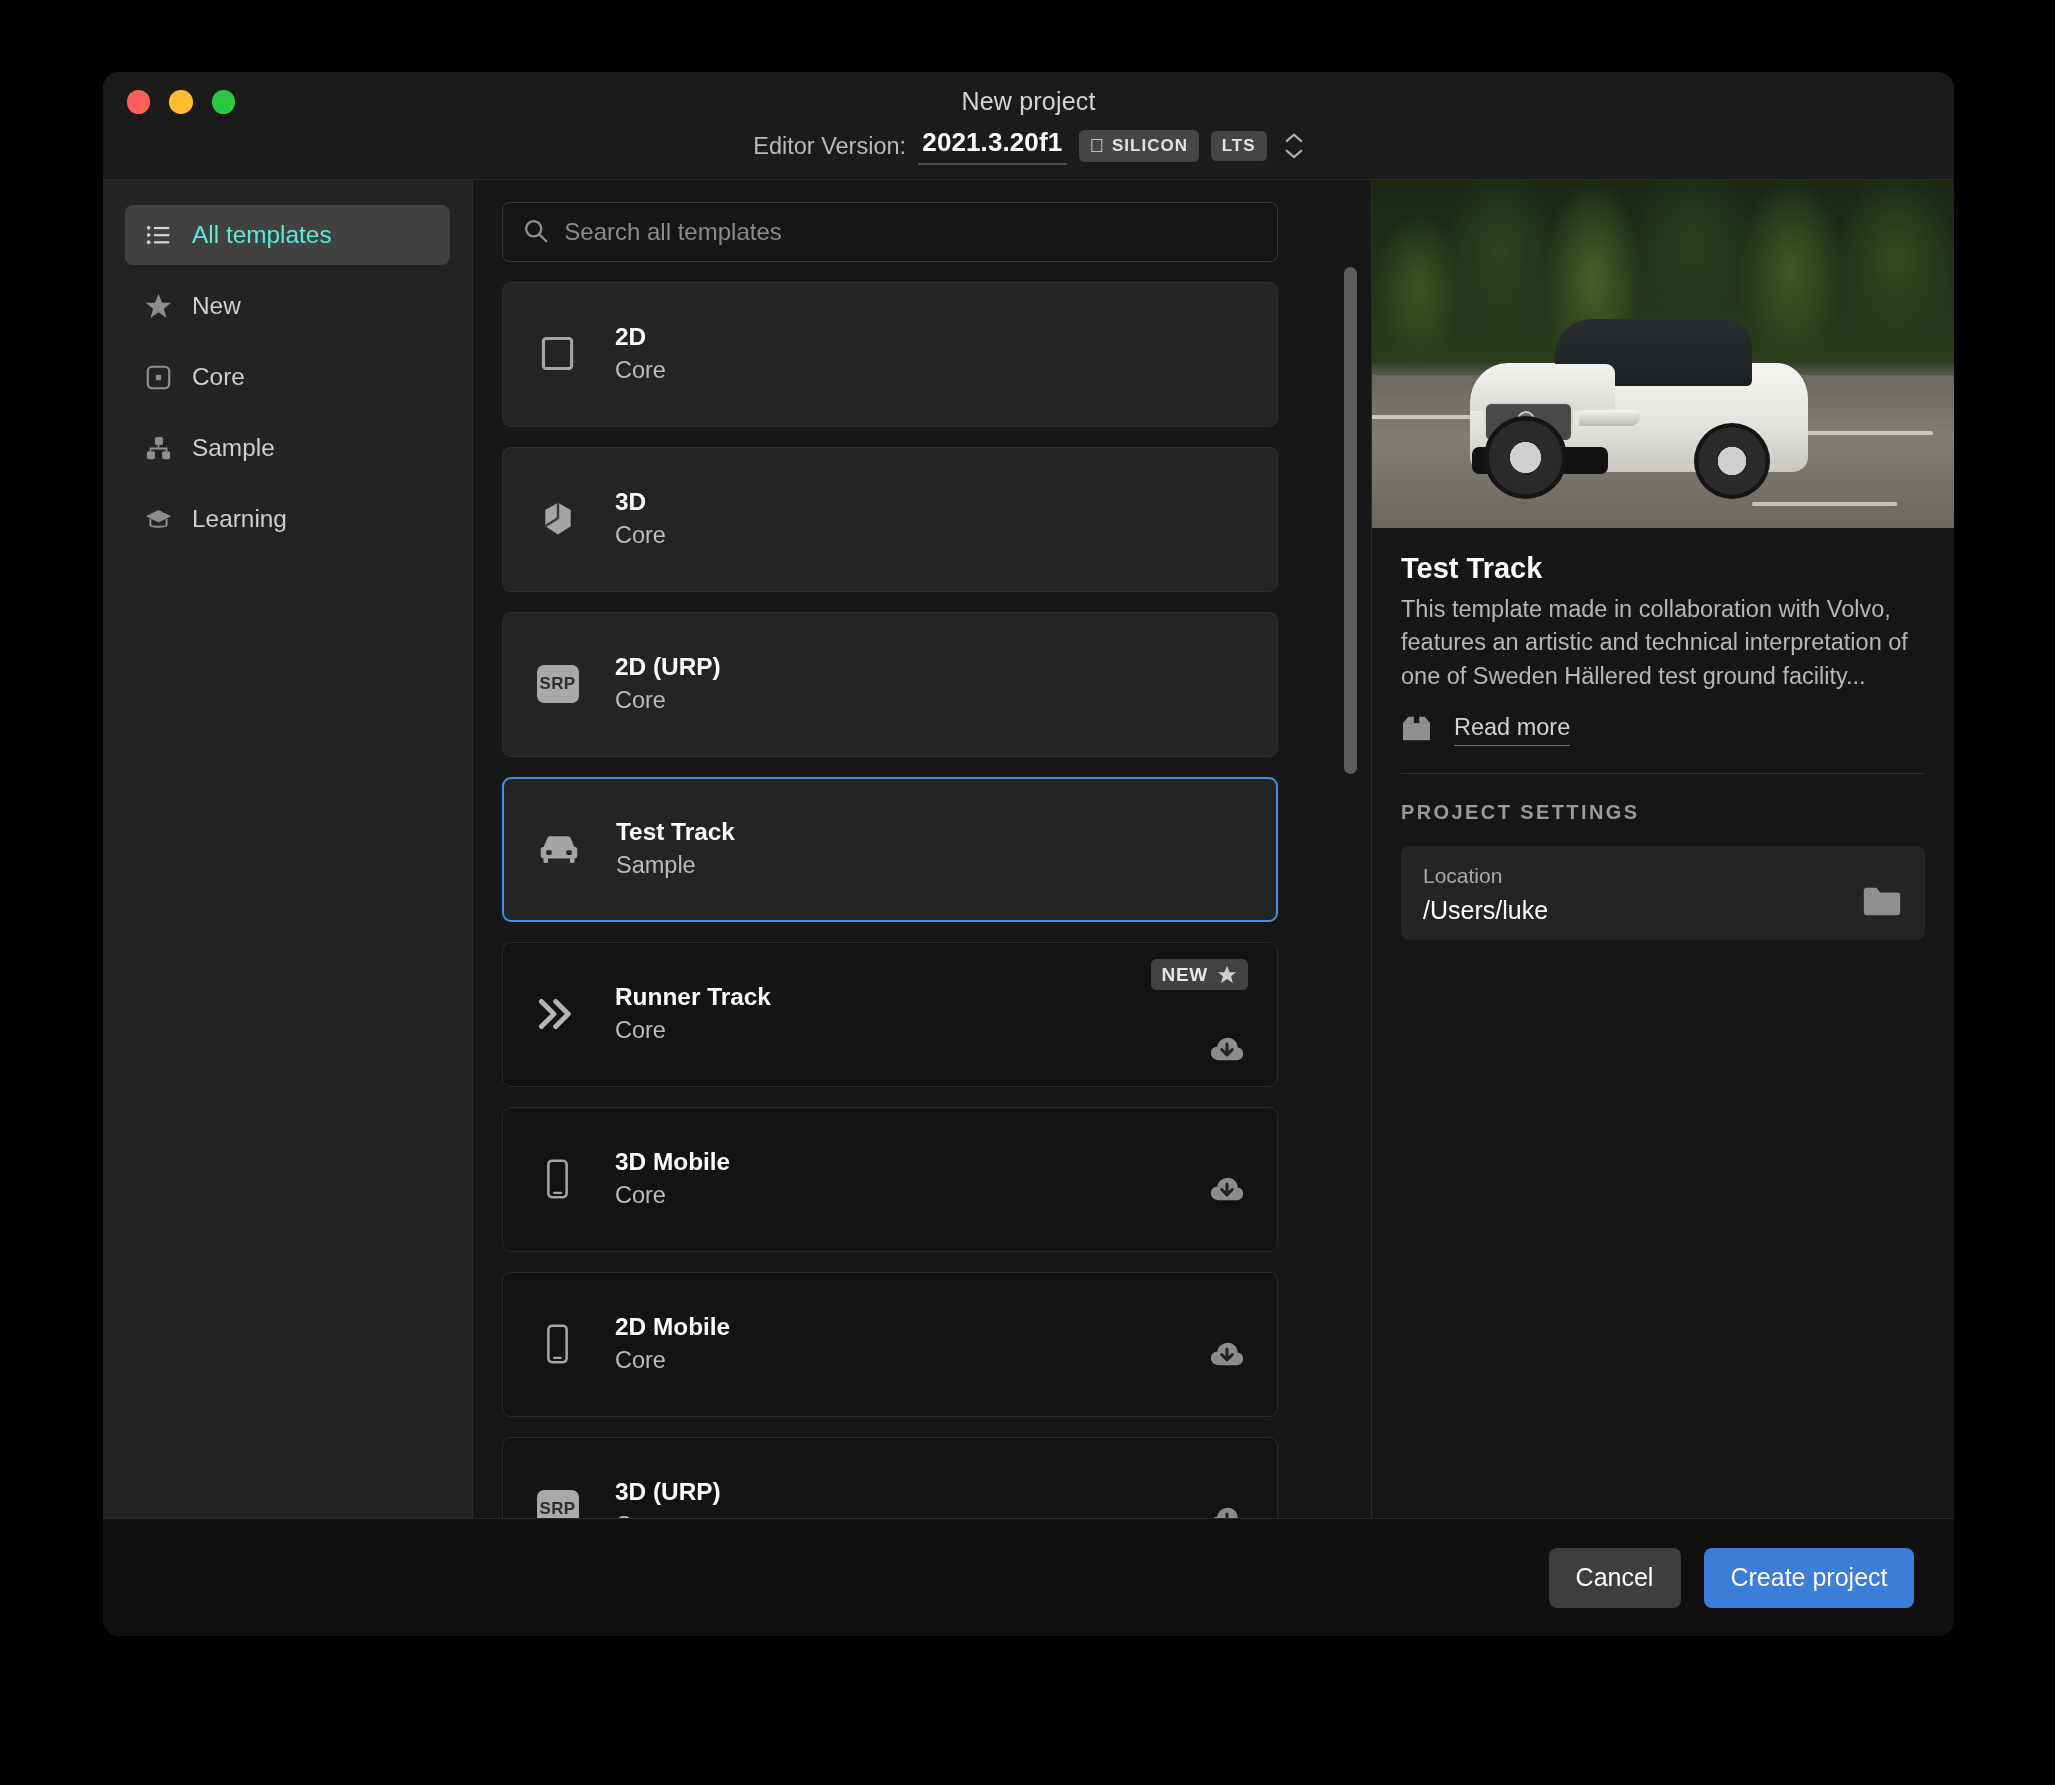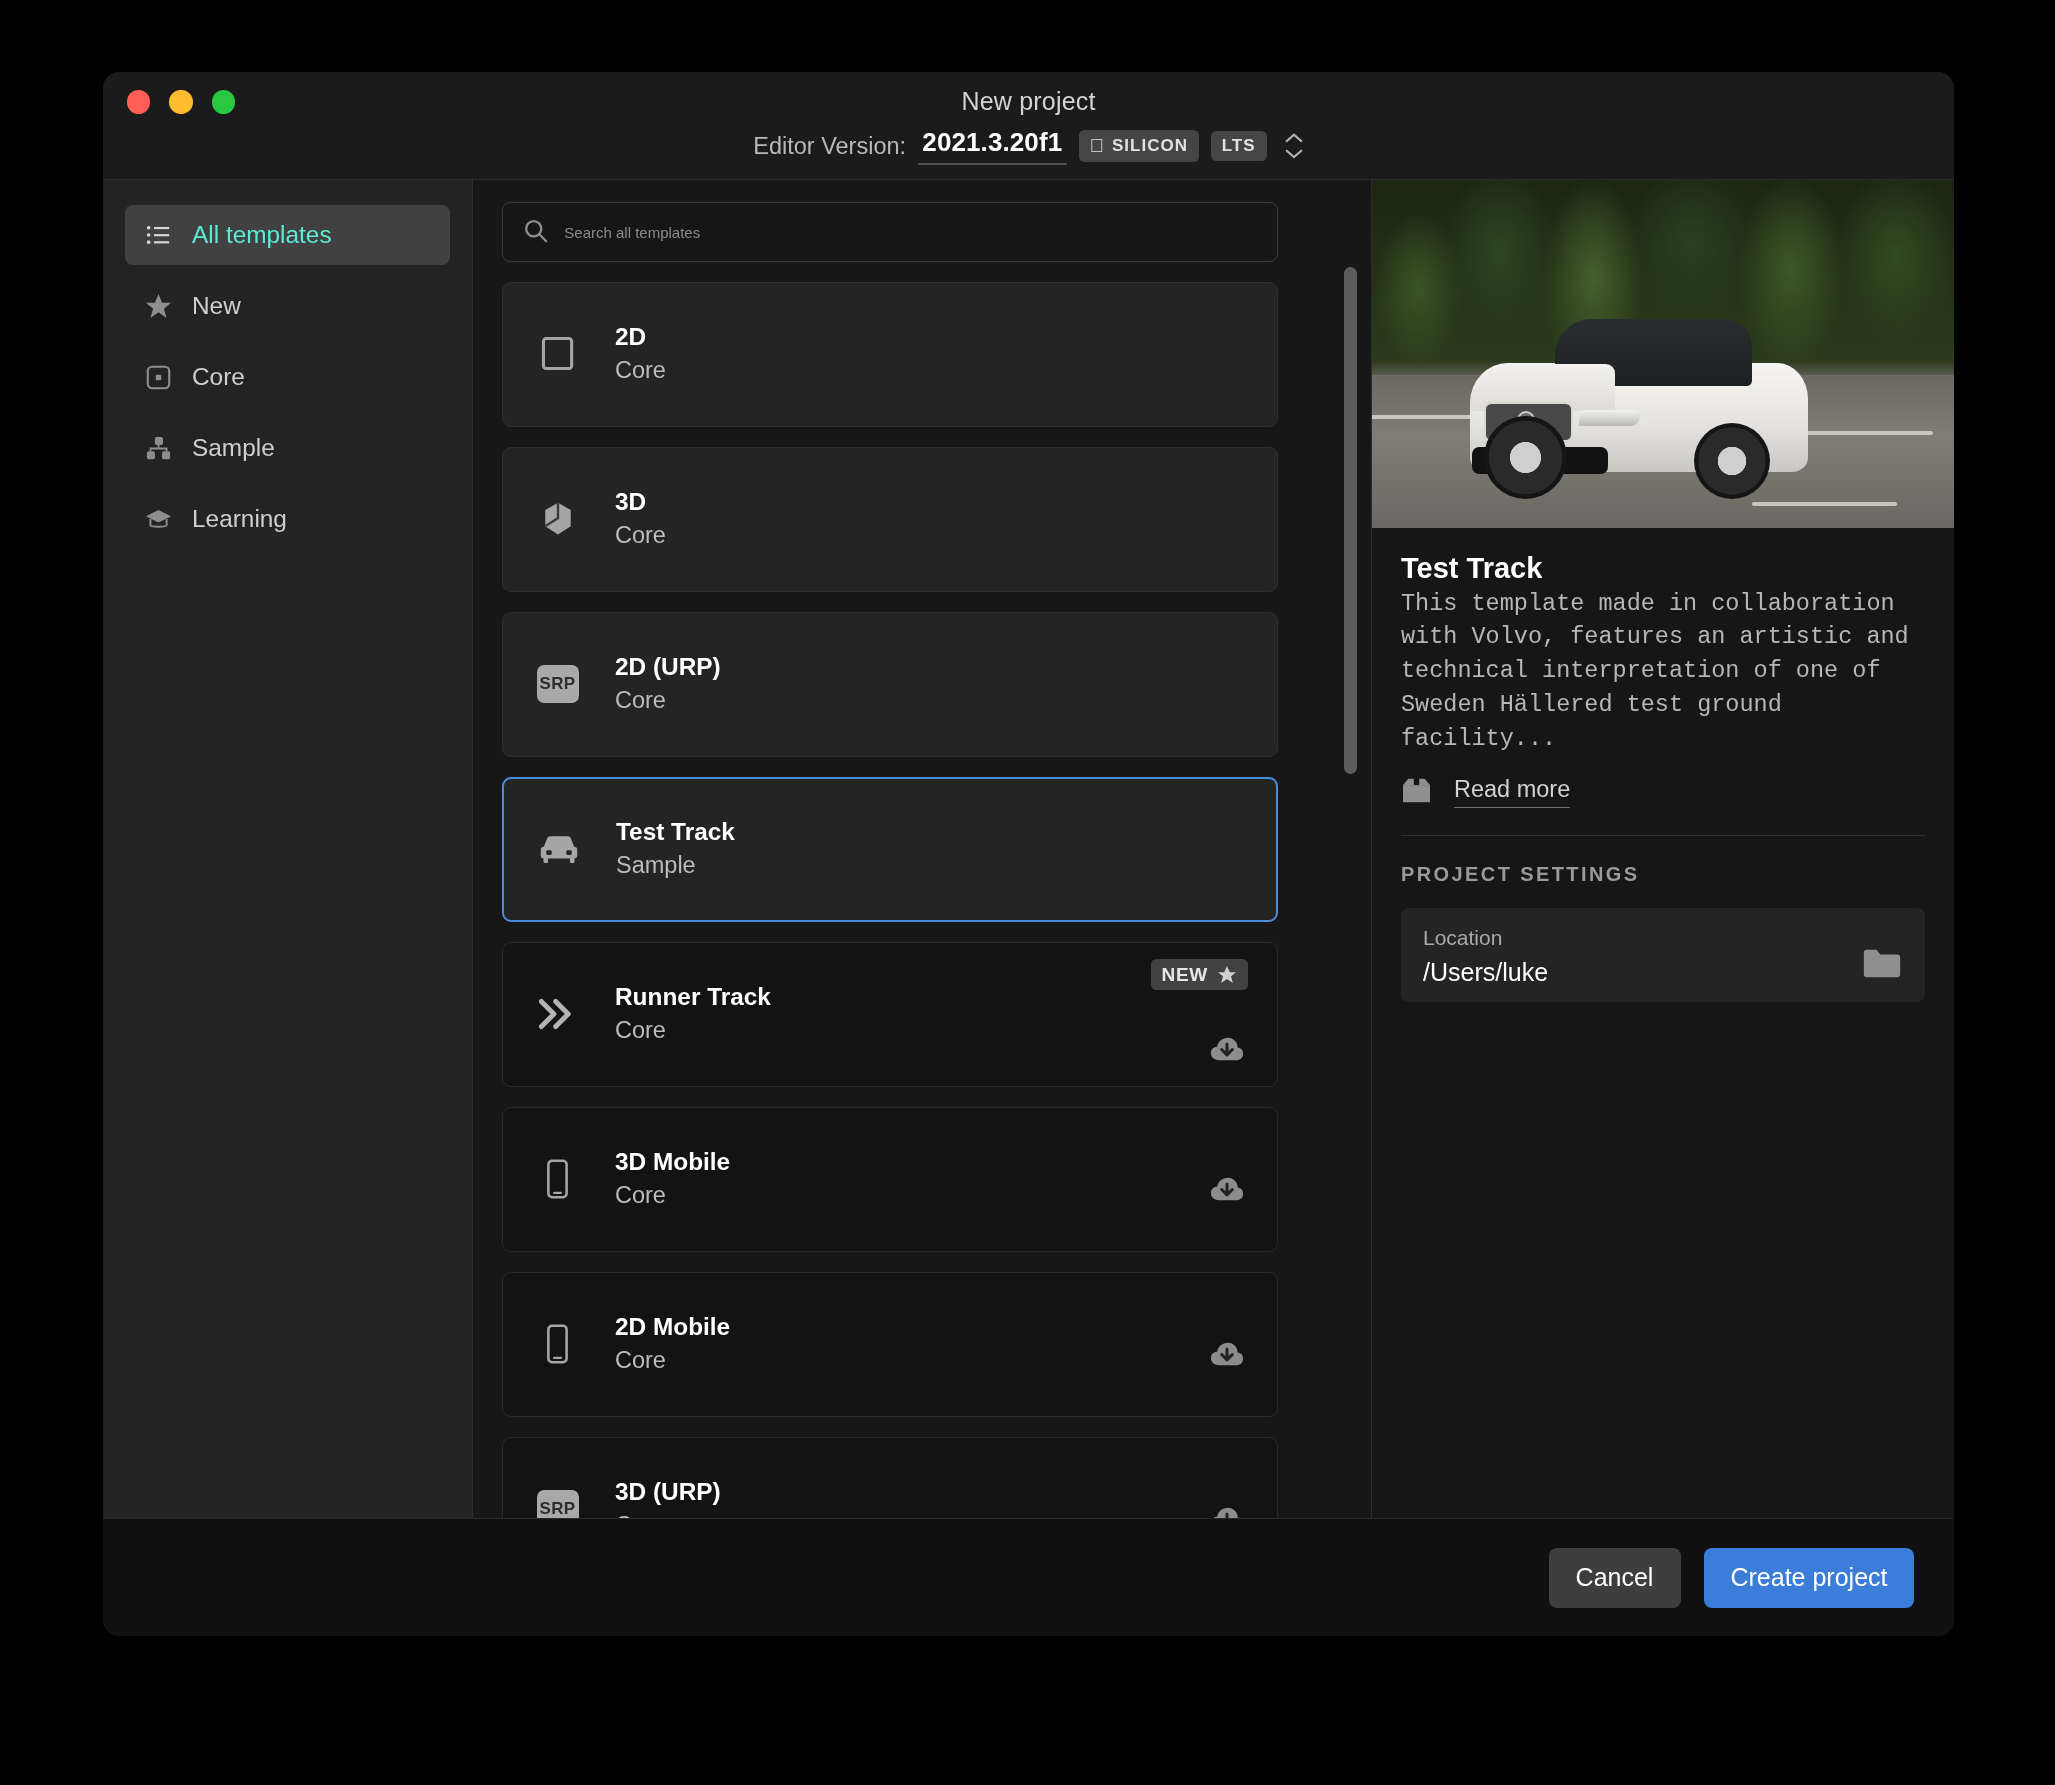--- a/index.html
+++ b/index.html
@@ -104,21 +104,21 @@
   }
   .search-box {
     width: 776px; height: 60px;
     background: #161616;
     border: 0.9px solid #3a3a3a;
     border-radius: 8.1px;
     display: flex; align-items: center;
     gap: 16.3px;
     padding: 0 20px;
   }
-  .search-placeholder { font-size: 15px; color: #8b8b8b; }
+  .search-placeholder { font-size: 24px; color: #8b8b8b; }
 
   .tpl-list { margin-top: 20px; width: 776px; }
   .tpl-row {
     position: relative;
     height: 145px;
     background: #242424;
     border: 0.9px solid #2f2f2f;
     border-radius: 9px;
     margin-bottom: 20px;
     display: flex; align-items: center;
@@ -249,22 +249,21 @@
     background: radial-gradient(circle, #cfcfcf 0 26%, #2a2a2a 27% 62%, #151515 63% 100%);
   }
   .wheel.front { left: 27px; }
   .wheel.rear { left: 237px; width: 76px; height: 76px; }
 
   .detail-info { padding: 23.5px 29px 0 29px; }
   .detail-title { font-size: 29px; color: #ffffff; font-weight: bold; }
   .detail-desc {
     font-size: 23.5px; color: #b7b7b7;
     line-height: 1.44;
-    margin-top: 2px;
-    font-family: Liberation Mono, monospace;
+    margin-top: 8px;
   }
   .read-more {
     display: flex; align-items: center; gap: 22px;
     margin-top: 20px;
   }
   .read-more-text {
     font-size: 23.5px; color: #d2d2d2;
     border-bottom: 1.8px solid #6e6e6e;
     padding-bottom: 4.5px;
   }

